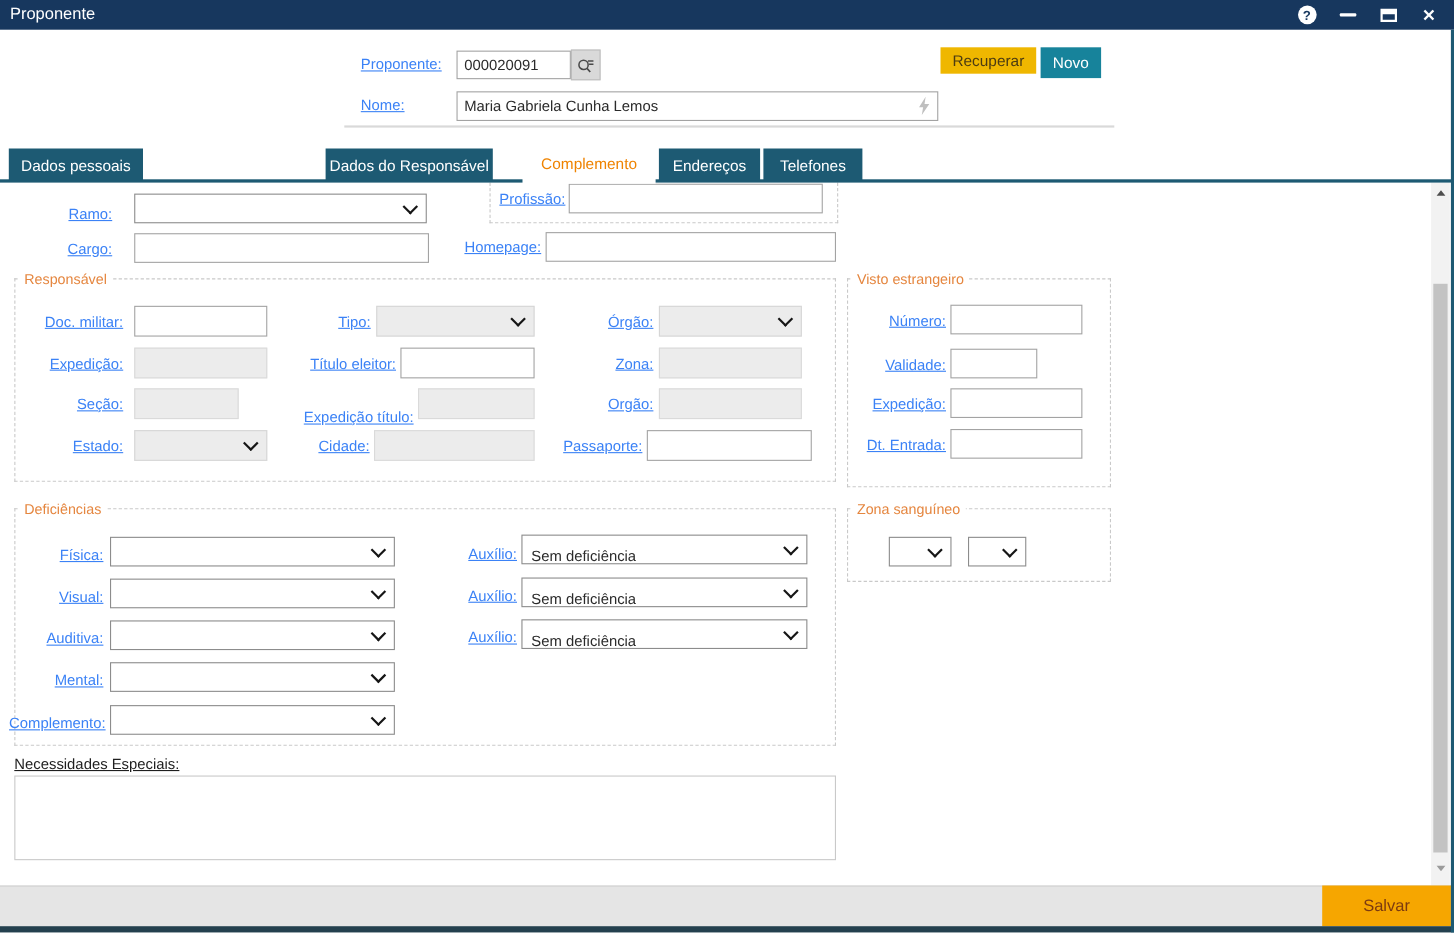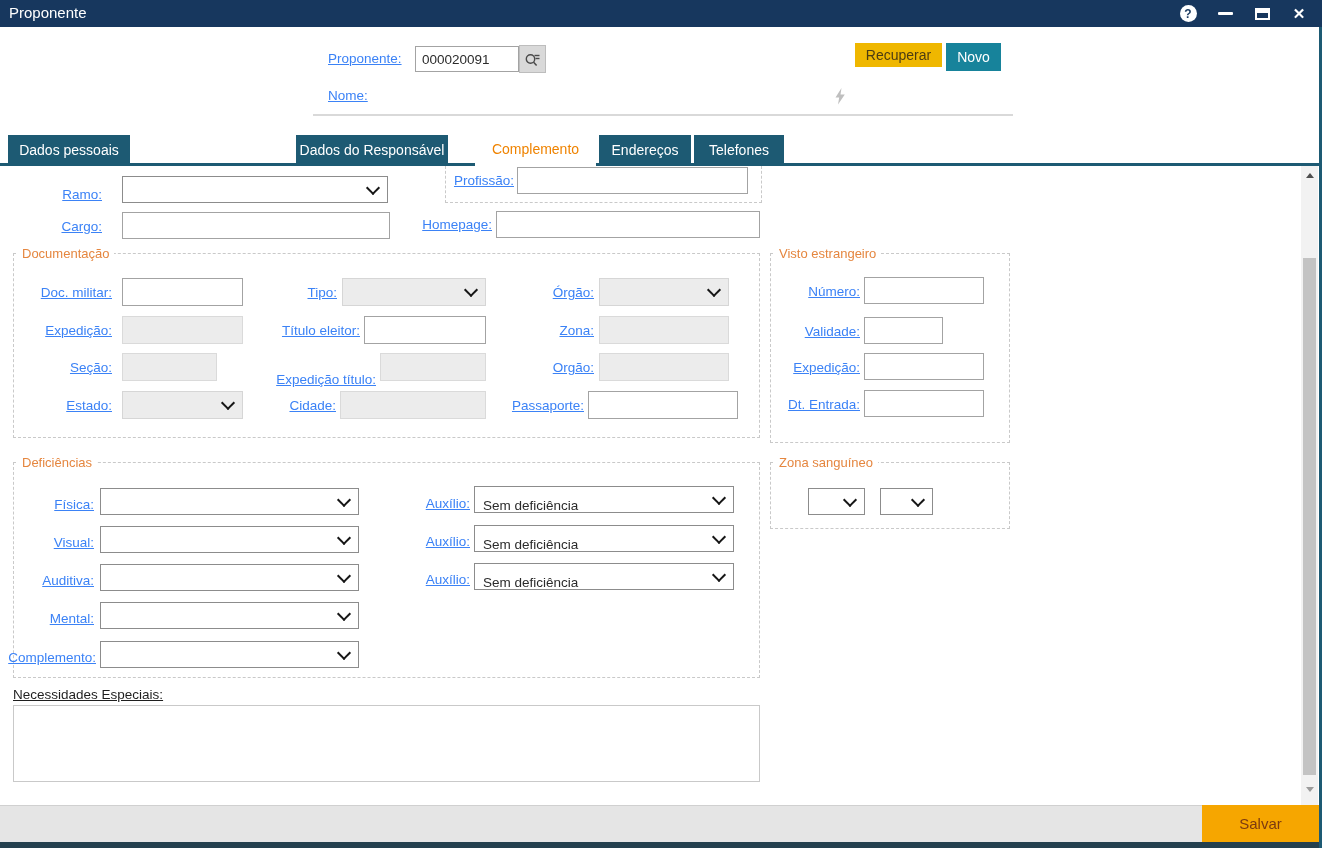--- a/index.html
+++ b/index.html
@@ -83,20 +83,21 @@
       <circle cx="6.5" cy="8" r="4.2" fill="none" stroke="#4a4a4a" stroke-width="1.4"></circle>
       <line x1="9.6" y1="11.2" x2="12.6" y2="14.4" stroke="#4a4a4a" stroke-width="1.5"></line>
       <line x1="10.5" y1="4.5" x2="15.5" y2="4.5" stroke="#4a4a4a" stroke-width="1.4"></line>
       <line x1="11.5" y1="7.5" x2="15.5" y2="7.5" stroke="#4a4a4a" stroke-width="1.4"></line>
     </svg>
   </div>
   <button class="btn" style="left:855px;top:43px;width:87px;height:24px;background:#efb700;color:#4c3c12;">Recuperar</button>
   <button class="btn" style="left:946px;top:43px;width:55px;height:28px;background:#17839b;color:#ffffff;">Novo</button>
 
   <span class="lbl" style="left:328px;top:88px;">Nome:</span>
+  <input class="inp" style="left: 415px; top: 83px; width: 438px; height: 27px; padding-right: 22px;" value="Maria Gabriela Cunha Lemos">
   <svg style="position:absolute;left:834px;top:88px;" width="12" height="17" viewBox="0 0 12 17">
     <path d="M7.5 0 L1.5 9.5 H5.2 L4 16.5 L10.8 6.5 H6.5 Z" fill="#bfbfbf"></path>
   </svg>
   <div class="divider" style="left:313px;top:114px;width:700px;"></div>
 
   <div class="tabline"></div>
   <div class="tab" style="left:8px;width:122px;">
       <span>Dados pessoais</span>
     </div>
   <div class="tab" style="left:296px;width:152px;">
@@ -119,21 +120,21 @@
       <span class="chev"></span>
   </div>
   <span class="lbl r" style="left:514px;top:173px;">Profissão:</span>
   <input class="inp" style="left: 517px; top: 167px; width: 231px; height: 27px;" value="">
 
   <span class="lbl r" style="left:102px;top:219px;">Cargo:</span>
   <input class="inp" style="left: 122px; top: 212px; width: 268px; height: 27px;" value="">
   <span class="lbl r" style="left:492px;top:217px;">Homepage:</span>
   <input class="inp" style="left: 496px; top: 211px; width: 264px; height: 27px;" value="">
 
-  <span class="gtitle" style="left:17px;top:246px;">Documentação</span>
+  <span class="gtitle" style="left:17px;top:246px;">Responsável</span>
   <div class="gbox" style="left:13px;top:253px;width:747px;height:185px;"></div>
 
   <span class="lbl r" style="left:112px;top:285px;">Doc. militar:</span>
   <input class="inp" style="left: 122px; top: 278px; width: 121px; height: 28px;" value="">
   <span class="lbl r" style="left:337px;top:285px;">Tipo:</span>
   <div class="dd gray" style="left:342px;top:278px;width:144px;height:28px;">
     <span class="val"></span>
       <span class="chev"></span>
   </div>
   <span class="lbl r" style="left:594px;top:285px;">Órgão:</span>

